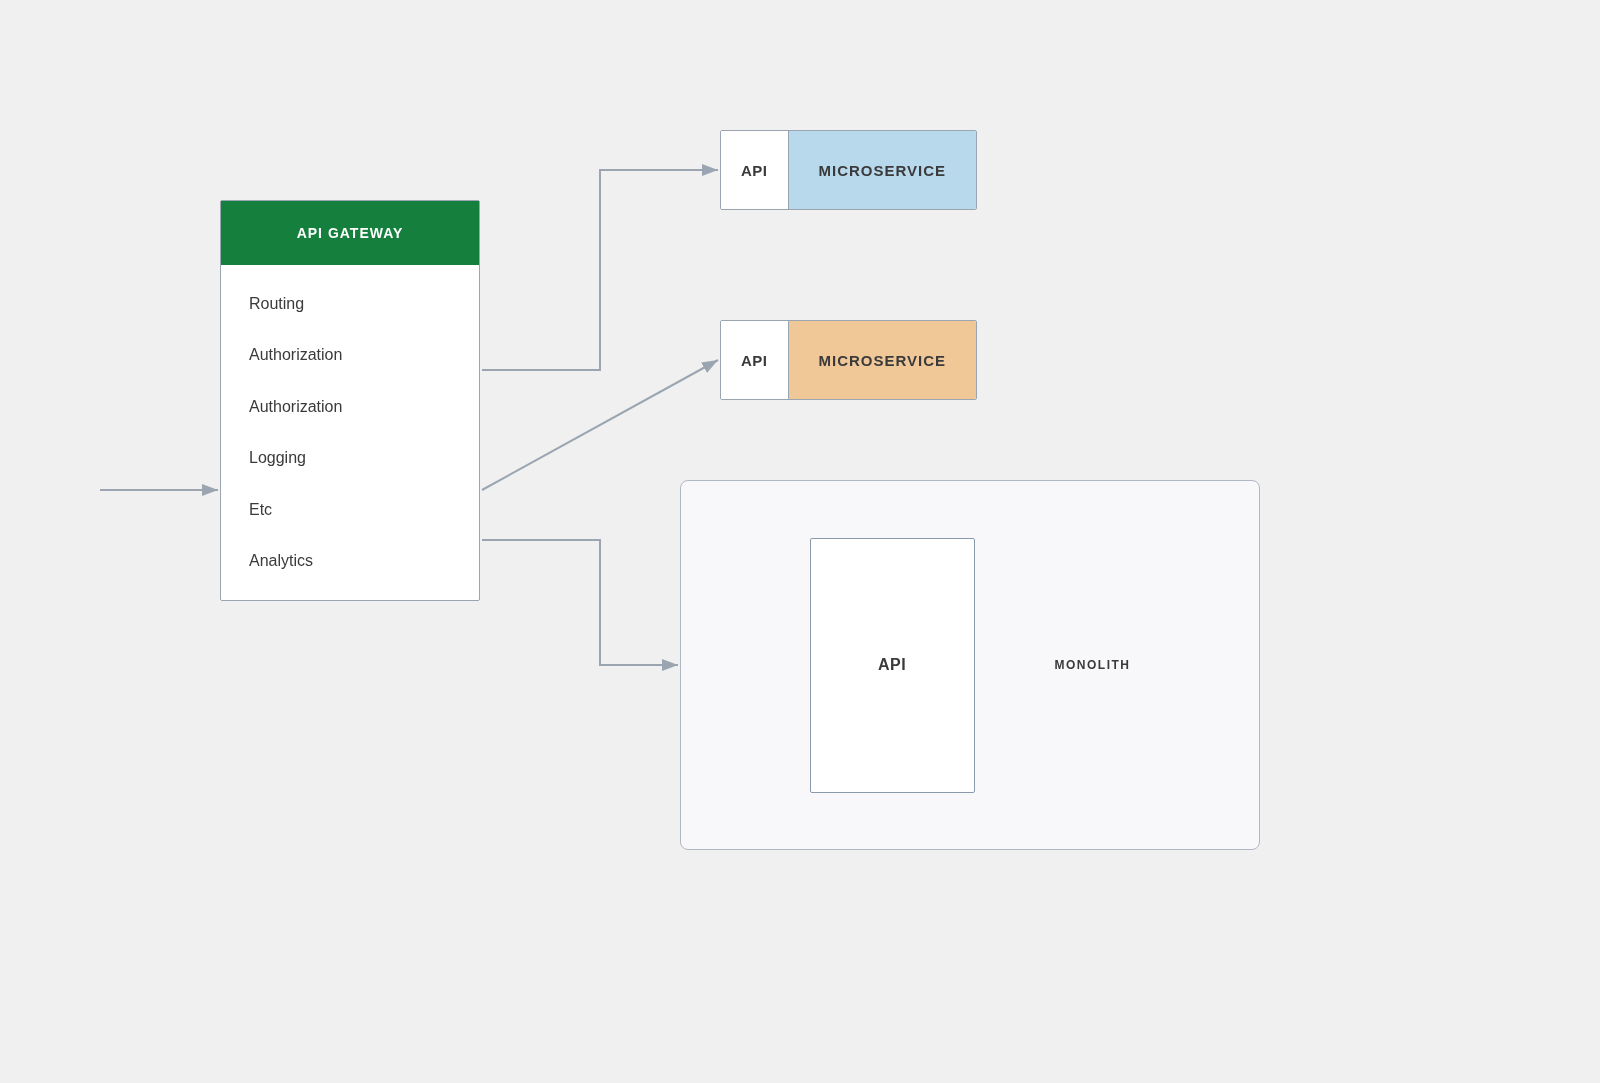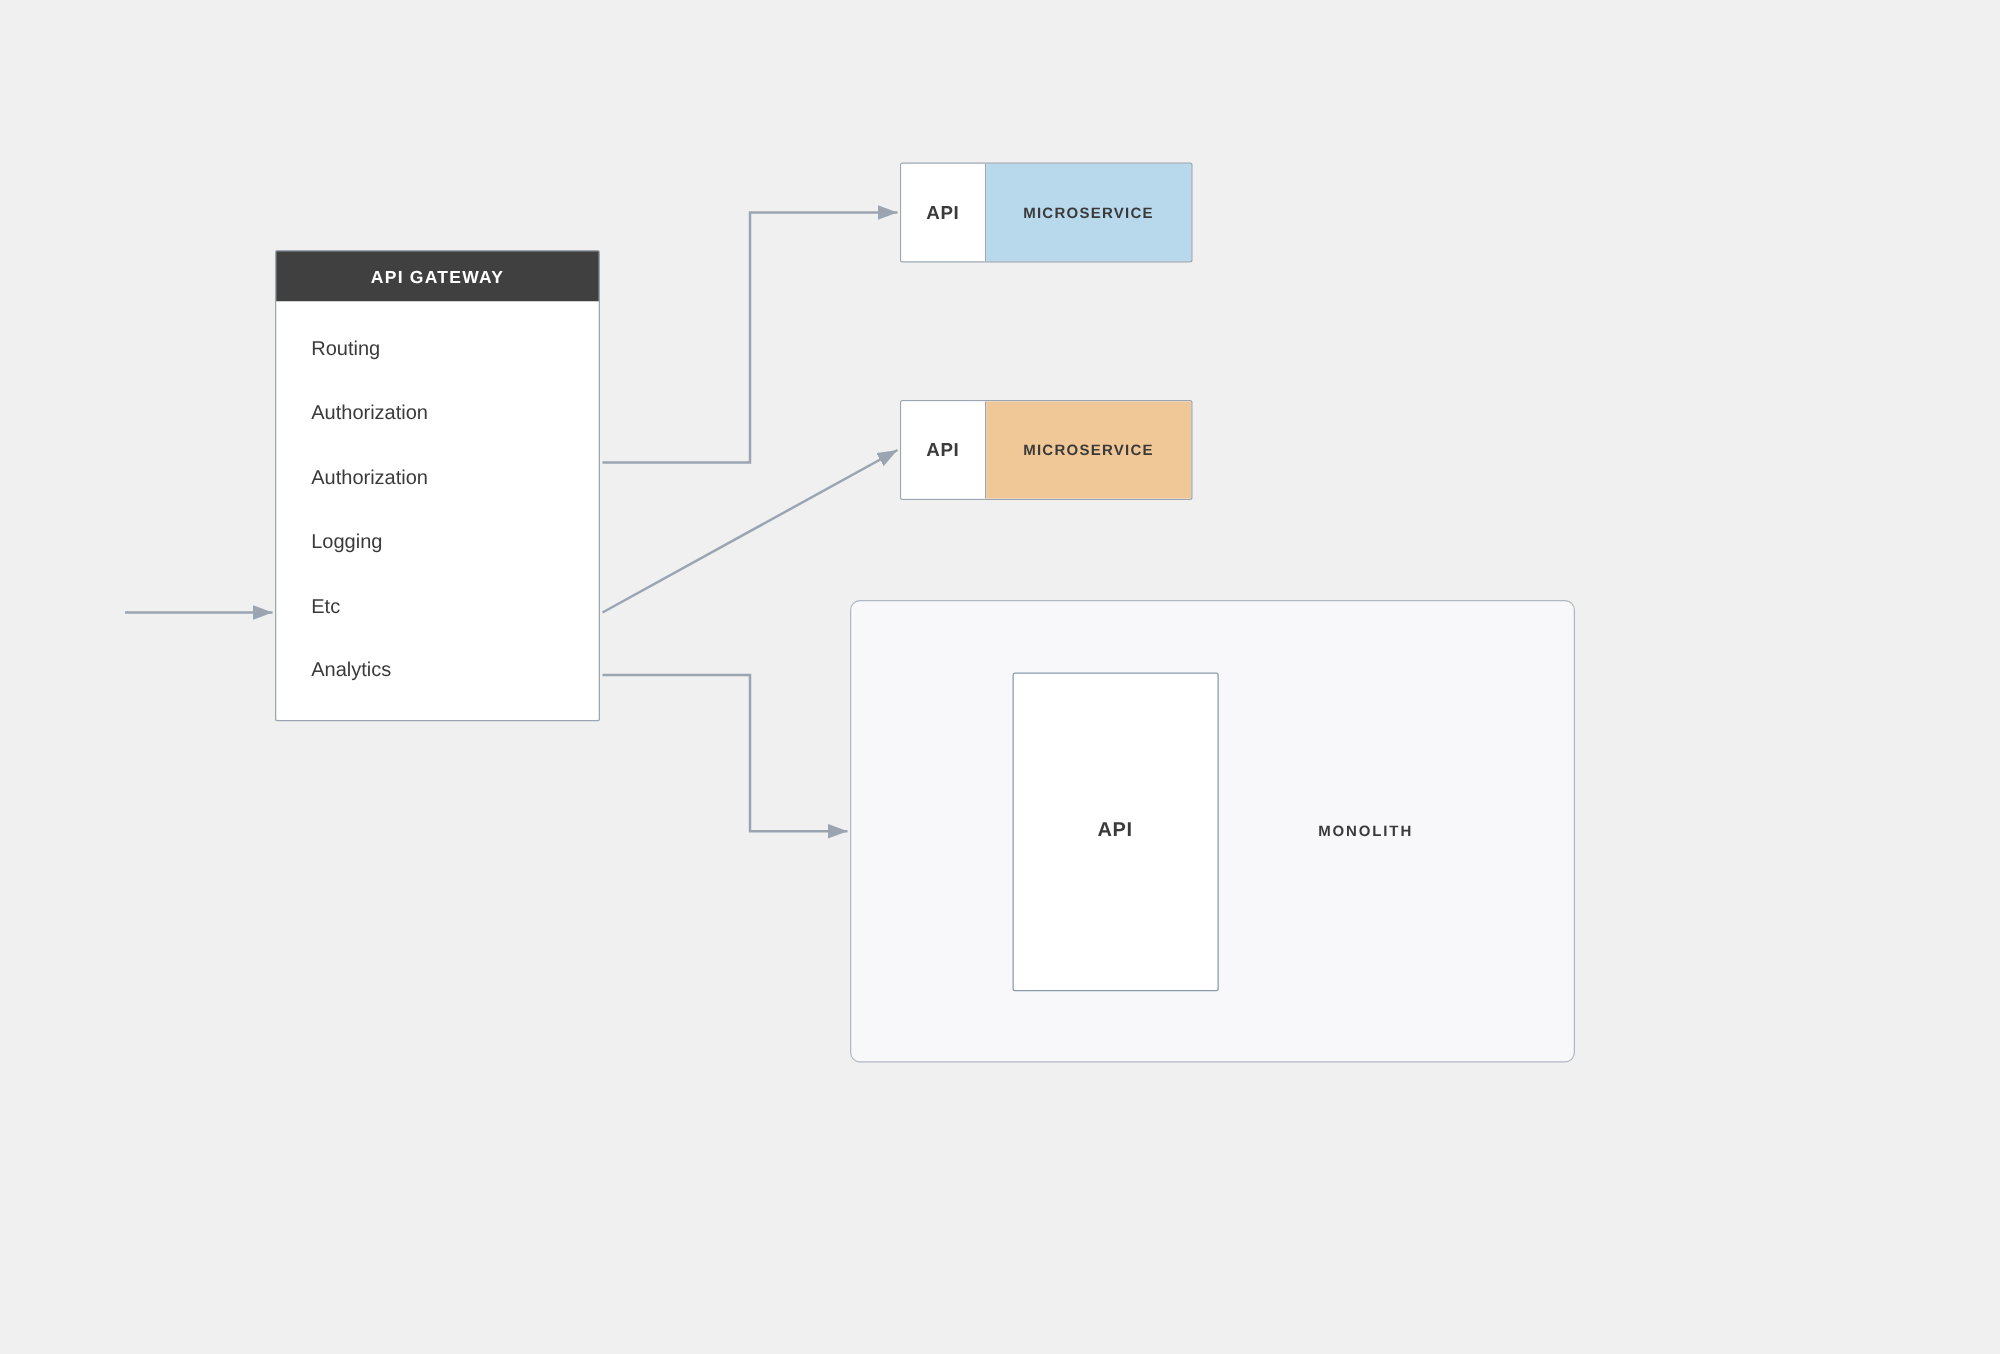--- a/index.html
+++ b/index.html
@@ -37,24 +37,24 @@
       position: absolute;
       left: 220px;
       top: 200px;
       width: 260px;
       border: 1.5px solid #9aa5b1;
       background: #fff;
       border-radius: 2px;
     }
 
     .api-gateway-header {
-      background-color: #404040;
+      background-color: #15803d;
       color: #fff;
       text-align: center;
-      padding: 12px 10px;
+      padding: 24px 10px;
       font-size: 14px;
       font-weight: 600;
       letter-spacing: 1px;
     }
 
     .api-gateway-body {
       padding: 20px 28px;
       display: flex;
       flex-direction: column;
       gap: 13px;
@@ -87,21 +87,21 @@
       font-weight: 600;
       color: #3a3a3a;
       letter-spacing: 0.5px;
       padding: 0 20px;
     }
 
     .ms-service-section {
       display: flex;
       align-items: center;
       justify-content: center;
-      font-size: 12px;
+      font-size: 15px;
       font-weight: 700;
       color: #3a3a3a;
       letter-spacing: 1px;
       padding: 0 30px;
     }
 
     .ms-blue { background-color: #b8d8ec; }
     .ms-orange { background-color: #f0c898; }
 
     

